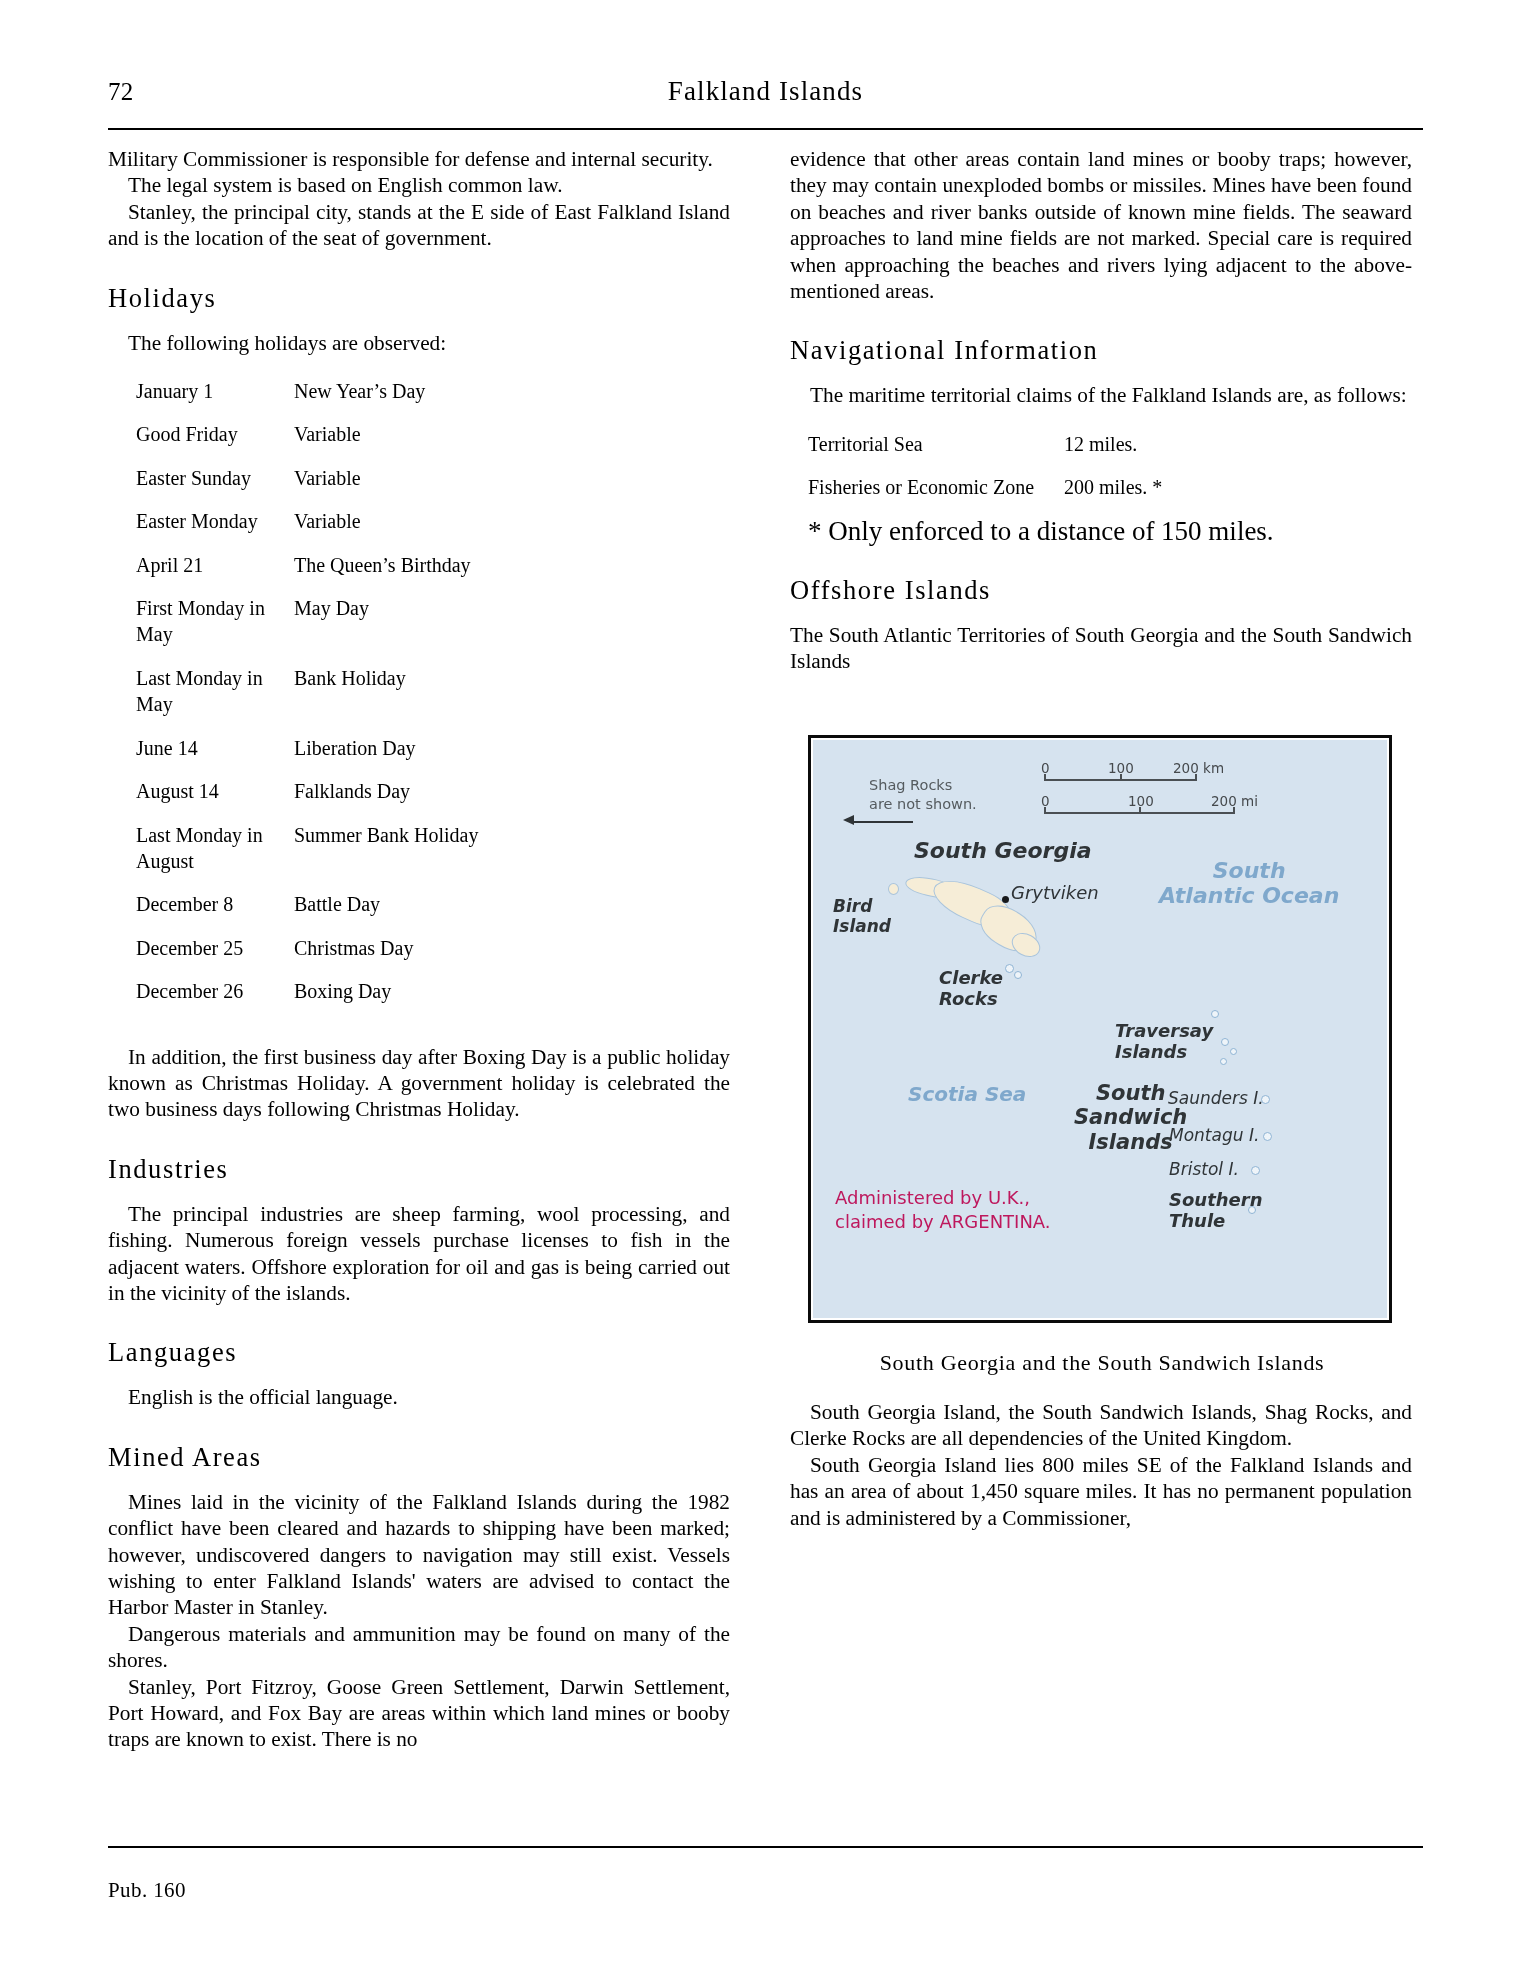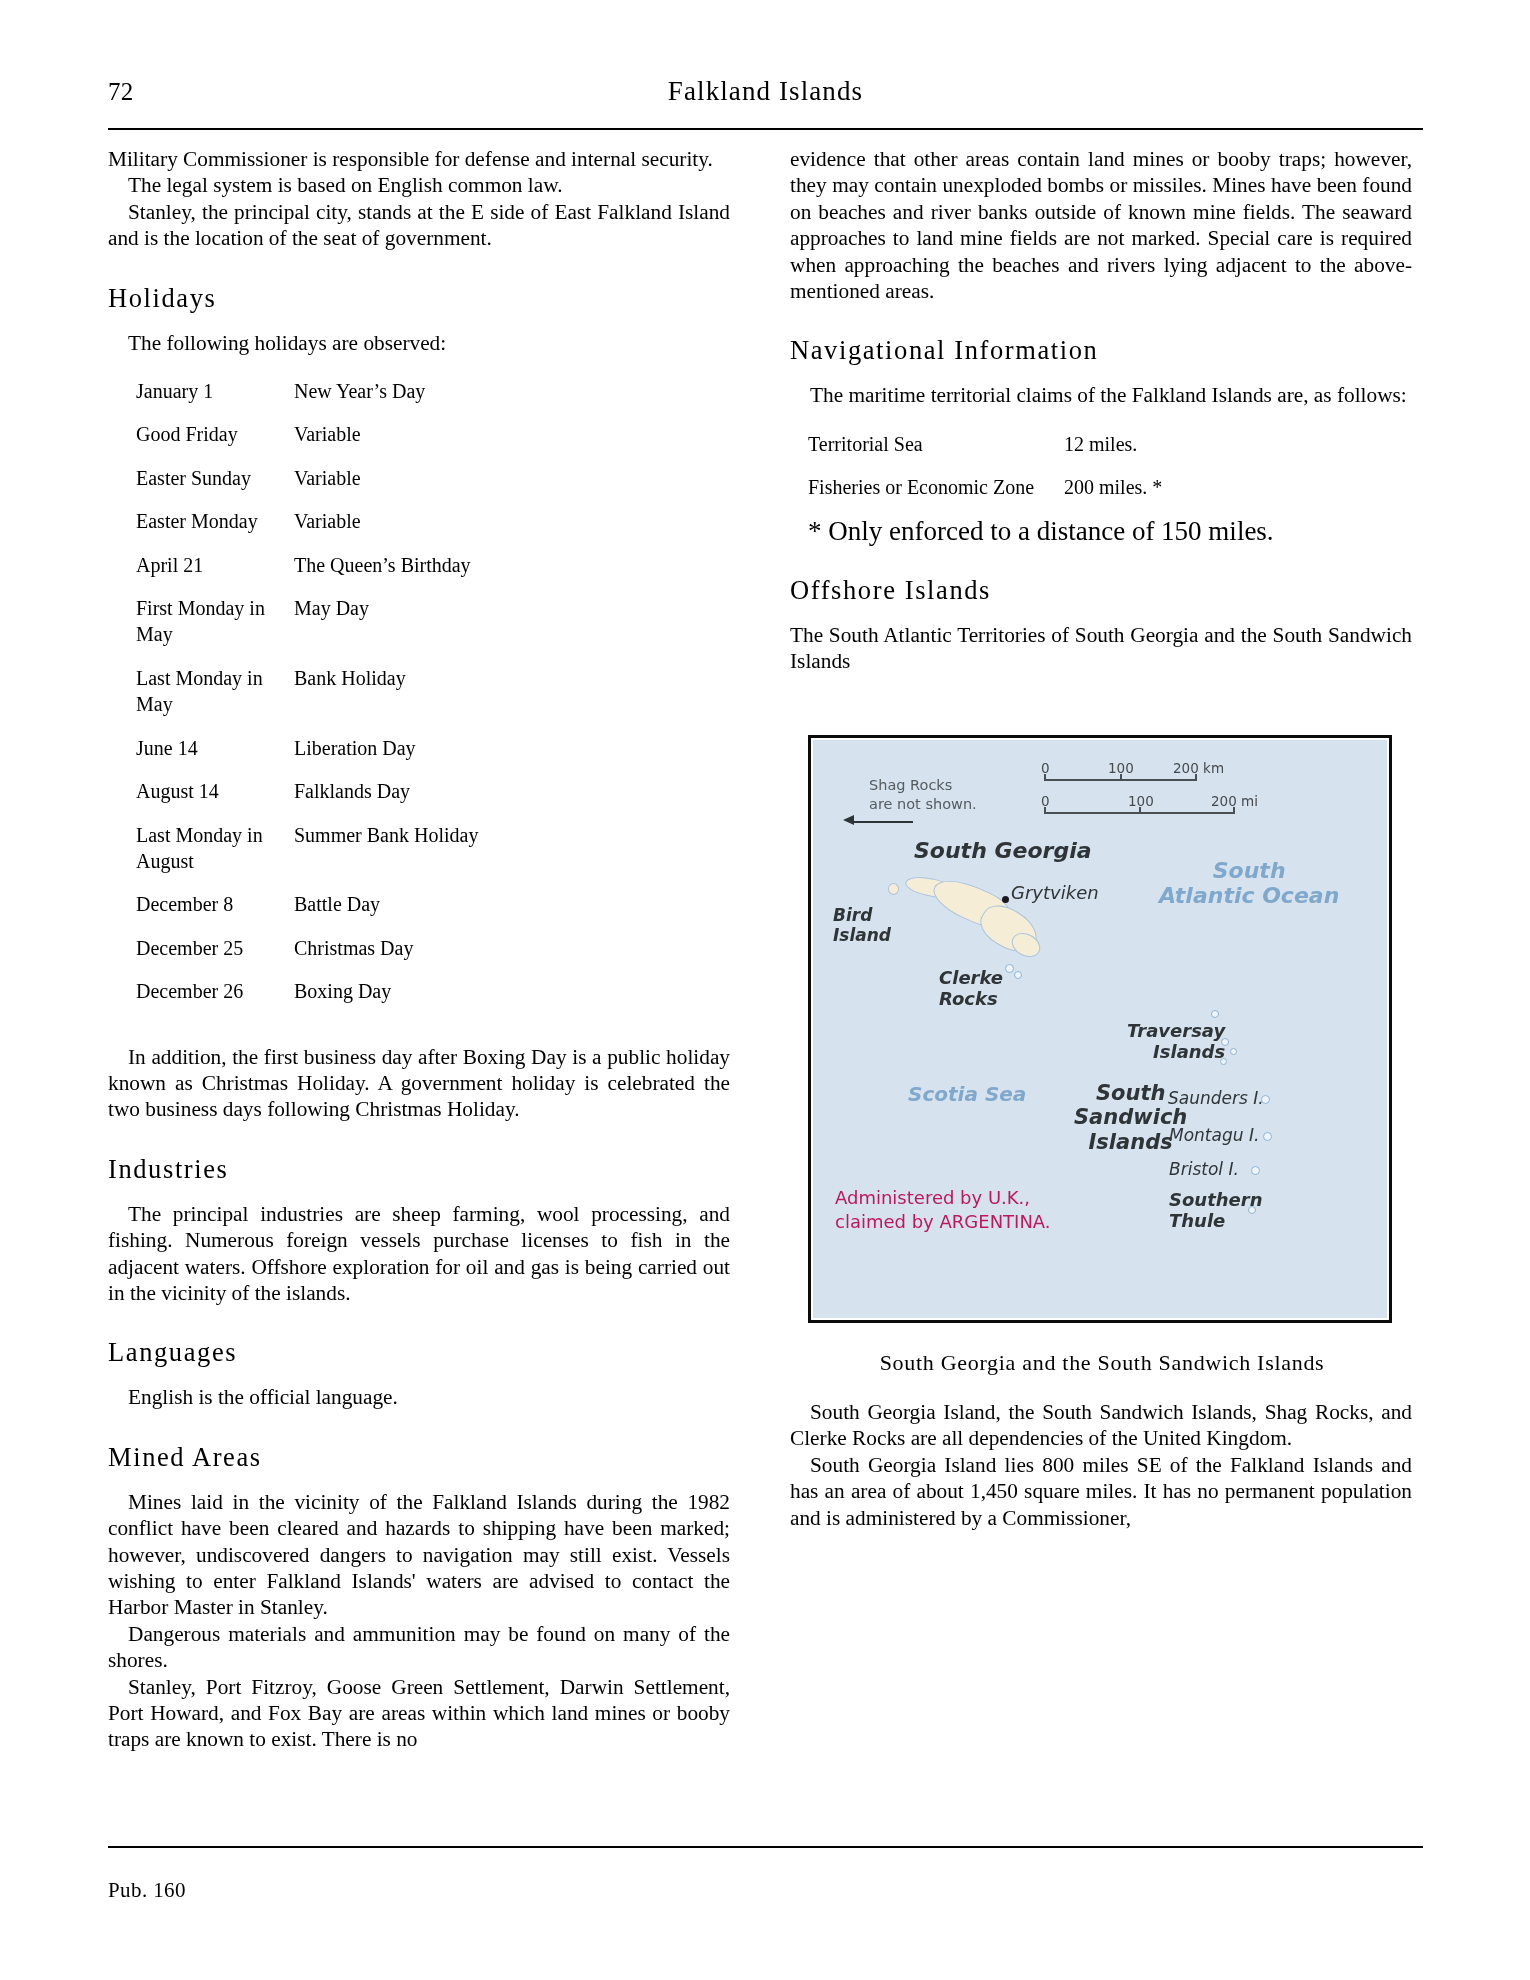--- a/index.html
+++ b/index.html
@@ -337,33 +337,33 @@
 
         <div class="isle" style="left:77px;top:145px;width:9px;height:10px;border-radius:50%;"></div>
         <div class="isle" style="left:94px;top:140px;width:46px;height:16px;border-radius:58% 42% 48% 52%;transform:rotate(12deg);"></div>
         <div class="isle" style="left:120px;top:148px;width:78px;height:32px;border-radius:60% 40% 45% 55%;transform:rotate(24deg);"></div>
         <div class="isle" style="left:168px;top:172px;width:58px;height:36px;border-radius:48% 52% 55% 45%;transform:rotate(32deg);"></div>
         <div class="isle" style="left:200px;top:196px;width:28px;height:20px;border-radius:50%;transform:rotate(28deg);"></div>
 
         <div class="m-label bold" style="left: 103px; top: 100px; font-size: 22px; white-space: pre;">South Georgia</div>
         <div class="dot" style="left:191px;top:158px;"></div>
         <div class="m-label" style="left: 200px; top: 145px; font-size: 18px; white-space: pre;">Grytviken</div>
-        <div class="m-label bold" style="left: 22px; top: 168px; font-size: 17px; white-space: pre;">Bird
+        <div class="m-label bold" style="left: 22px; top: 159px; font-size: 17px; white-space: pre;">Bird
 Island</div>
 
         <div class="ring" style="left:194px;top:226px;width:7px;height:7px;"></div>
         <div class="ring" style="left:203px;top:233px;width:6px;height:6px;"></div>
         <div class="m-label bold" style="left: 128px; top: 230px; font-size: 18px; white-space: pre;">Clerke
 Rocks</div>
 
         <div class="ring" style="left:400px;top:272px;width:6px;height:6px;"></div>
         <div class="ring" style="left:410px;top:300px;width:6px;height:6px;"></div>
         <div class="ring" style="left:419px;top:310px;width:5px;height:5px;"></div>
         <div class="ring" style="left:409px;top:320px;width:5px;height:5px;"></div>
-        <div class="m-label bold" style="left: 316px; top: 283px; font-size: 18px; text-align: right; white-space: pre;">Traversay
+        <div class="m-label bold" style="left: 304px; top: 283px; font-size: 18px; text-align: left; white-space: pre;">Traversay
 Islands</div>
 
         <div class="m-label bold" style="left: 263px; top: 343px; font-size: 21px; text-align: center; white-space: pre;">South
 Sandwich
 Islands</div>
         <div class="ring" style="left:450px;top:357px;width:7px;height:7px;"></div>
         <div class="m-label" style="left: 357px; top: 351px; font-size: 17px; white-space: pre;">Saunders I.</div>
         <div class="ring" style="left:452px;top:394px;width:7px;height:7px;"></div>
         <div class="m-label" style="left: 358px; top: 388px; font-size: 17px; white-space: pre;">Montagu I.</div>
         <div class="ring" style="left:440px;top:428px;width:7px;height:7px;"></div>

